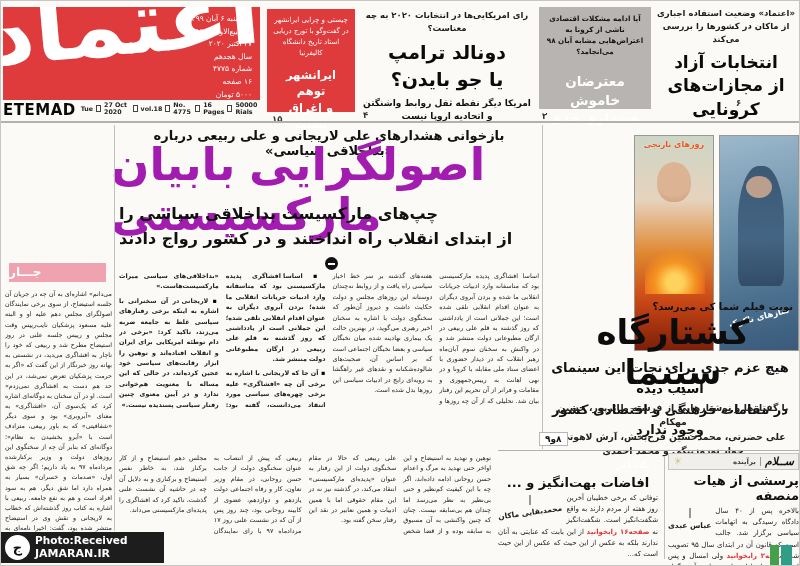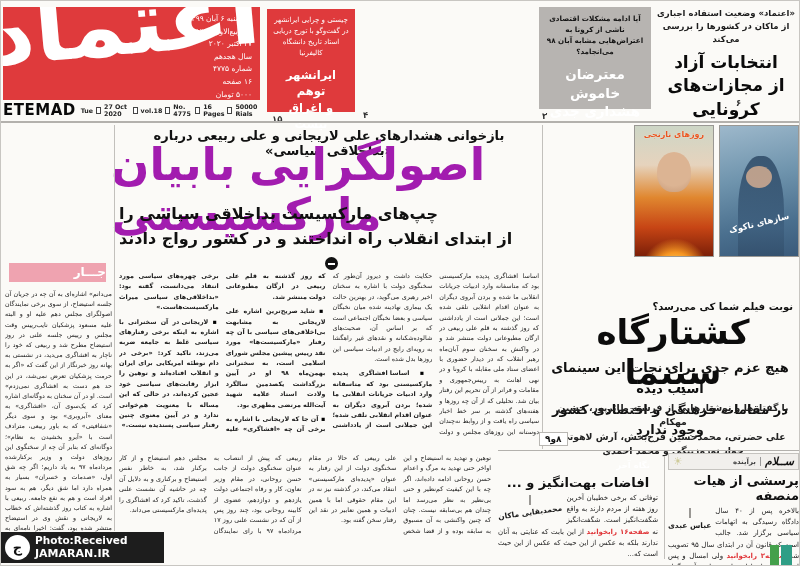--- a/index.html
+++ b/index.html
@@ -8,37 +8,37 @@
   .abs{position:absolute;}
   .hline{position:absolute;background:#b3b1ad;height:2px;}
   .vline{position:absolute;background:#c2c0bc;width:1px;}
 
   
   .logo-block{left:2px;top:6px;width:257px;height:93px;background:var(--red);overflow:hidden;}
   .logo-callig{position:absolute;left:-8px;top:-26px;font-size:86px;font-weight:700;color:#fff;
                transform:rotate(-5deg) scaleX(1.06);line-height:1;white-space:nowrap;}
   .masthead-dates{position:absolute;right:8px;top:6px;width:76px;color:#fff;font-size:7.5px;
                   line-height:1.68;text-align:right;font-weight:500;}
-  .etemad-bar{left:2px;top:100px;width:257px;height:18px;direction:ltr;display:flex;align-items:center;gap:5px;}
+  .etemad-bar{left:2px;top:100px;width:257px;height:18px;direction:ltr;display:flex;align-items:flex-start;gap:5px;}
   .etemad-latin{font-size:15px;font-weight:900;letter-spacing:.5px;color:#0a0a0a;}
   .dateline{display:flex;align-items:center;gap:3px;font-size:6.3px;color:#222;font-weight:600;}
   .sq{display:inline-block;width:5px;height:5px;border:1px solid #444;background:#fff;}
 
   
   .topcol{top:6px;text-align:center;}
   .kicker-sm{font-size:8.5px;font-weight:600;line-height:1.55;color:#1c1c1c;}
   .title-lg{font-size:17px;font-weight:800;line-height:1.4;color:#0b0b0b;margin-top:4px;white-space:pre-line;}
   .col-iranians{left:652px;width:146px;}
   .col-trump{left:358px;width:176px;top:8px;}
   .col-trump .title-lg{font-size:19px;}
   .sub-sm{font-size:9px;font-weight:700;line-height:1.5;margin-top:4px;color:#111;}
   .graybox{left:538px;top:6px;width:112px;height:102px;background:#b7b4b1;box-sizing:border-box;
            padding:6px 5px;text-align:center;}
   .graybox .kicker-sm{font-size:7.2px;color:#151515;}
-  .graybox .title-lg{color:#fff;font-size:13.5px;margin-top:7px;}
+  .graybox .title-lg{color:#fff;font-size:13.5px;margin-top:14px;}
   .redbox{left:266px;top:8px;width:88px;height:103px;background:var(--red);box-sizing:border-box;
           padding:6px 5px;text-align:center;}
   .redbox .kicker-sm{font-size:7px;color:#fff;font-weight:500;}
   .redbox .title-lg{color:#fff;font-size:11.5px;margin-top:9px;}
   .pagenum{position:absolute;font-size:8.5px;font-weight:700;color:#333;}
 
   
   .lead-kicker{left:118px;top:127px;width:420px;text-align:center;font-size:13px;font-weight:700;}
   .lead-headline{left:110px;top:139px;width:436px;text-align:left;font-size:45px;font-weight:900;
                  color:#a21caf;word-spacing:-2px;line-height:1.1;}
@@ -48,27 +48,27 @@
   .marker::after{content:"";position:absolute;left:3px;top:5.5px;width:7px;height:2px;background:#fff;}
   .body-cols{font-size:6.4px;line-height:1.62;text-align:justify;color:#1a1a1a;overflow:hidden;}
   .body-upper{left:118px;top:270px;width:420px;height:178px;column-count:4;column-gap:7px;}
   .body-lower{left:118px;top:452px;width:372px;height:106px;column-count:4;column-gap:7px;}
   .body-cols p{margin:0 0 4px 0;}
   .body-cols p.bul{font-weight:600;}
   .body-cols p.bul::before{content:"▪ ";color:#000;}
 
   
   .jar-label{left:8px;top:262px;width:97px;height:19px;background:#efa3b0;color:#fff;font-size:12px;
-             font-weight:800;text-align:right;line-height:19px;}
+             font-weight:800;text-align:left;line-height:19px;}
   .jar-body{left:4px;top:288px;width:107px;height:246px;font-size:6.3px;line-height:1.62;
             text-align:justify;color:#1a1a1a;overflow:hidden;}
 
   
   .posters{left:546px;top:124px;width:252px;height:172px;display:flex;gap:5px;}
-  .poster{position:relative;width:80px;height:132px;border:1px solid #9a9894;box-sizing:border-box;overflow:hidden;flex:0 0 auto;}
+  .poster{position:relative;width:80px;height:216px;border:1px solid #9a9894;box-sizing:border-box;overflow:hidden;flex:0 0 auto;margin-top:10px;}
   .ptitle{position:absolute;width:100%;text-align:center;font-weight:800;}
   .v-maroon{background:linear-gradient(180deg,#35120e 0%,#5d1f15 18%,#7e3320 55%,#8a4526 100%);}
   .v-maroon .ptitle{top:5px;color:#f08c1e;font-size:10px;text-shadow:0 0 2px #000;}
   .v-maroon::before{content:"";position:absolute;left:6px;top:62px;width:68px;height:100px;
       background:radial-gradient(circle at 20% 20%,#c9a184 7px,transparent 8px),
                  radial-gradient(circle at 75% 15%,#b5937a 7px,transparent 8px),
                  radial-gradient(circle at 25% 55%,#caa089 7px,transparent 8px),
                  radial-gradient(circle at 60% 70%,#e3b79b 9px,transparent 10px),
                  repeating-linear-gradient(180deg,#93261c 0 12px,#6f1812 12px 22px);}
   .v-blue{background:linear-gradient(168deg,#9db8cb 0%,#6f94ad 40%,#4a6f8e 75%,#3a5a7a 100%);}
@@ -169,40 +169,45 @@
   </div>
   <span class="pagenum" style="left:735px;top:97px;">۶</span>
 
   <div class="abs graybox">
     <div class="kicker-sm">آیا ادامه مشکلات اقتصادی ناشی از کرونا به اعتراض‌هایی مشابه آبان ۹۸ می‌انجامد؟</div>
     <div class="title-lg">معترضان خاموش
 هشداری جدی</div>
   </div>
   <span class="pagenum" style="left:541px;top:110px;">۳</span>
 
+  <div class="abs topcol col-trump">
+    <div class="kicker-sm">رای امریکایی‌ها در انتخابات ۲۰۲۰ به چه معناست؟</div>
+    <div class="title-lg">دونالد ترامپ
+یا جو بایدن؟</div>
+    <div class="sub-sm">امریکا دیگر نقطه ثقل روابط واشنگتن و اتحادیه اروپا نیست</div>
+  </div>
   <span class="pagenum" style="left:362px;top:109px;">۴</span>
 
   <div class="abs redbox" style="background:#df3a3c;">
     <div class="kicker-sm">چیستی و چرایی ایرانشهر در گفت‌وگو با تورج دریایی استاد تاریخ دانشگاه کالیفرنیا</div>
     <div class="title-lg">ایرانشهر توهم
 و اغراق نیست</div>
   </div>
   <span class="pagenum" style="left:271px;top:113px;">۱۵</span>
 
   <div class="hline" style="left:0;top:120px;width:800px;"></div>
 
   <div class="abs lead-kicker">بازخوانی هشدارهای علی لاریجانی و علی ربیعی درباره «بداخلاقی سیاسی»</div>
   <div class="abs lead-headline">اصولگرایی بابیان مارکسیستی</div>
   <div class="abs lead-sub">چپ‌های مارکسیست بداخلاقی سیاسی را
 از ابتدای انقلاب راه انداختند و در کشور رواج دادند</div>
   <div class="abs marker"></div>
   <div class="abs body-cols body-upper">
       <p>اساسا افشاگری پدیده مارکسیستی بود که متاسفانه وارد ادبیات جریانات انقلابی ما شده و بردن آبروی دیگران به عنوان اقدام انقلابی تلقی شده است؛ این جملاتی است از یادداشتی که روز گذشته به قلم علی ربیعی در ارگان مطبوعاتی دولت منتشر شد و در واکنش به سخنان سوم آبان‌ماه رهبر انقلاب که در دیدار حضوری با اعضای ستاد ملی مقابله با کرونا و در نهی اهانت به رییس‌جمهوری و مقامات و فراتر از آن تحریم این رفتار بیان شد. تحلیلی که از آن چه روزها و هفته‌های گذشته بر سر خط اخبار سیاسی راه یافت و از روابط نه‌چندان دوستانه این روزهای مجلس و دولت حکایت داشت و دیروز آن‌طور که سخنگوی دولت با اشاره به سخنان اخیر رهبری می‌گوید، در بهترین حالت یک بیماری نهادینه شده میان نخبگان سیاسی و بعضا نخبگان اجتماعی است که بر اساس آن، صحبت‌های شالوده‌شکنانه و نقدهای غیر راهگشا به رویه‌ای رایج در ادبیات سیاسی این روزها بدل شده است.</p>
       <p class="bul">اساسا افشاگری پدیده مارکسیستی بود که متاسفانه وارد ادبیات جریانات انقلابی ما شده؛ بردن آبروی دیگران به عنوان اقدام انقلابی تلقی شده؛ این جملاتی است از یادداشتی که روز گذشته به قلم علی ربیعی در ارگان مطبوعاتی دولت منتشر شد.</p>
-      <p class="bul">شاید صریح‌ترین اشاره علی لاریجانی به مشابهت بی‌اخلاقی‌های سیاسی با آن چه رفتار «مارکسیست‌ها» مورد نقد رییس پیشین مجلس شورای اسلامی است، به سخنرانی بهمن‌ماه ۹۸ او در آیین بزرگداشت یکصدمین سالگرد ولادت استاد علامه شهید آیت‌الله مرتضی مطهری بود.</p>
       <p class="bul">آن جا که لاریجانی با اشاره به برخی آن چه «افشاگری» علیه برخی چهره‌های سیاسی مورد انتقاد می‌دانست، گفته بود: «بداخلاقی‌های سیاسی میراث مارکسیست‌هاست.»</p>
       <p class="bul">لاریجانی در آن سخنرانی با اشاره به اینکه برخی رفتارهای سیاسی غلط به جامعه ضربه می‌زند، تاکید کرد: «برخی در دام توطئه امریکایی برای ایران و انقلاب افتاده‌اند و توهین را ابزار رقابت‌های سیاسی خود عجین کرده‌اند، در حالی که این مساله با معنویت هم‌خوانی ندارد و در آیین معنوی چنین رفتار سیاسی پسندیده نیست.»</p>
     </div>
   <div class="abs body-cols body-lower">
       <p>توهین و تهدید به استیضاح و این اواخر حتی تهدید به مرگ و اعدام حسن روحانی ادامه داده‌اند، اگر چه با این کیفیت کم‌نظیر و حتی بی‌نظیر به نظر می‌رسد اما چندان هم بی‌سابقه نیست. چنان که چنین واکنشی به آن مسبوق به سابقه بوده و از قضا شخص علی ربیعی که حالا در مقام سخنگوی دولت از این رفتار به عنوان «پدیده‌ای مارکسیستی» انتقاد می‌کند، در گذشته نیز نه در این مقام حقوقی اما با همین ادبیات و همین تعابیر در نقد این رفتار سخن گفته بود.</p>
       <p>ربیعی که پیش از انتصاب به عنوان سخنگوی دولت از جانب حسن روحانی، در مقام وزیر تعاون، کار و رفاه اجتماعی دولت یازدهم و دوازدهم، عضوی از کابینه روحانی بود، چند روز پس از آن که در نشست علنی روز ۱۷ مردادماه ۹۷ با رای نمایندگان مجلس دهم استیضاح و از کار برکنار شد، به خاطر نفس استیضاح و برکناری و به دلایل آن چه در حاشیه آن نشست علنی گذشت، تاکید کرد که افشاگری را پدیده‌ای مارکسیستی می‌داند.</p>
     </div>
 
   <div class="vline" style="left:113px;top:124px;height:406px;"></div>
   <div class="abs jar-label">جـــار</div>

